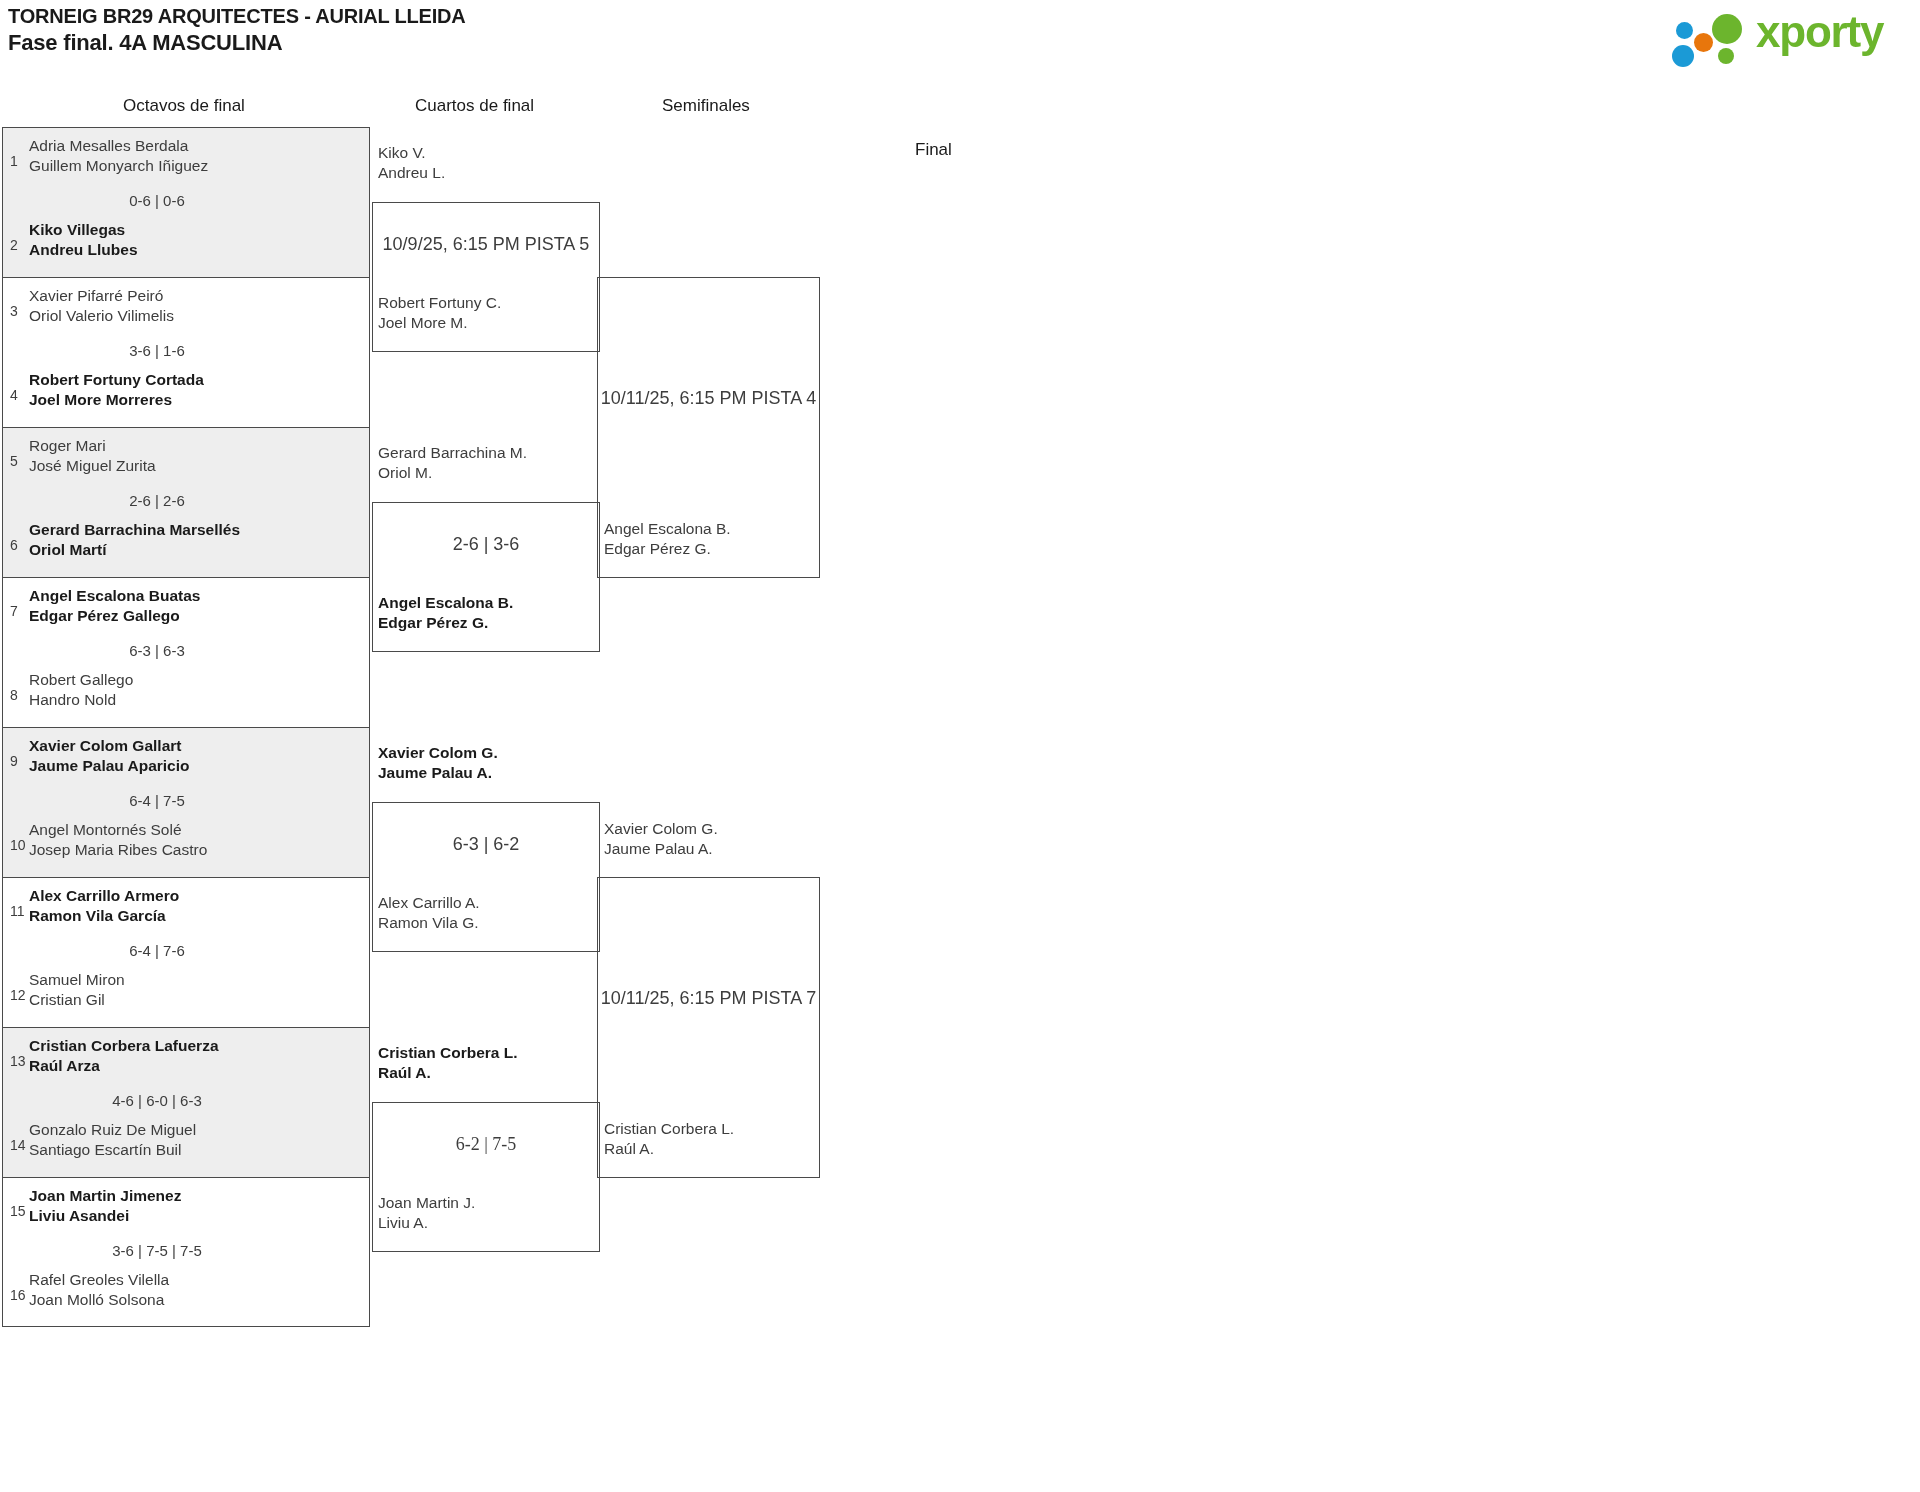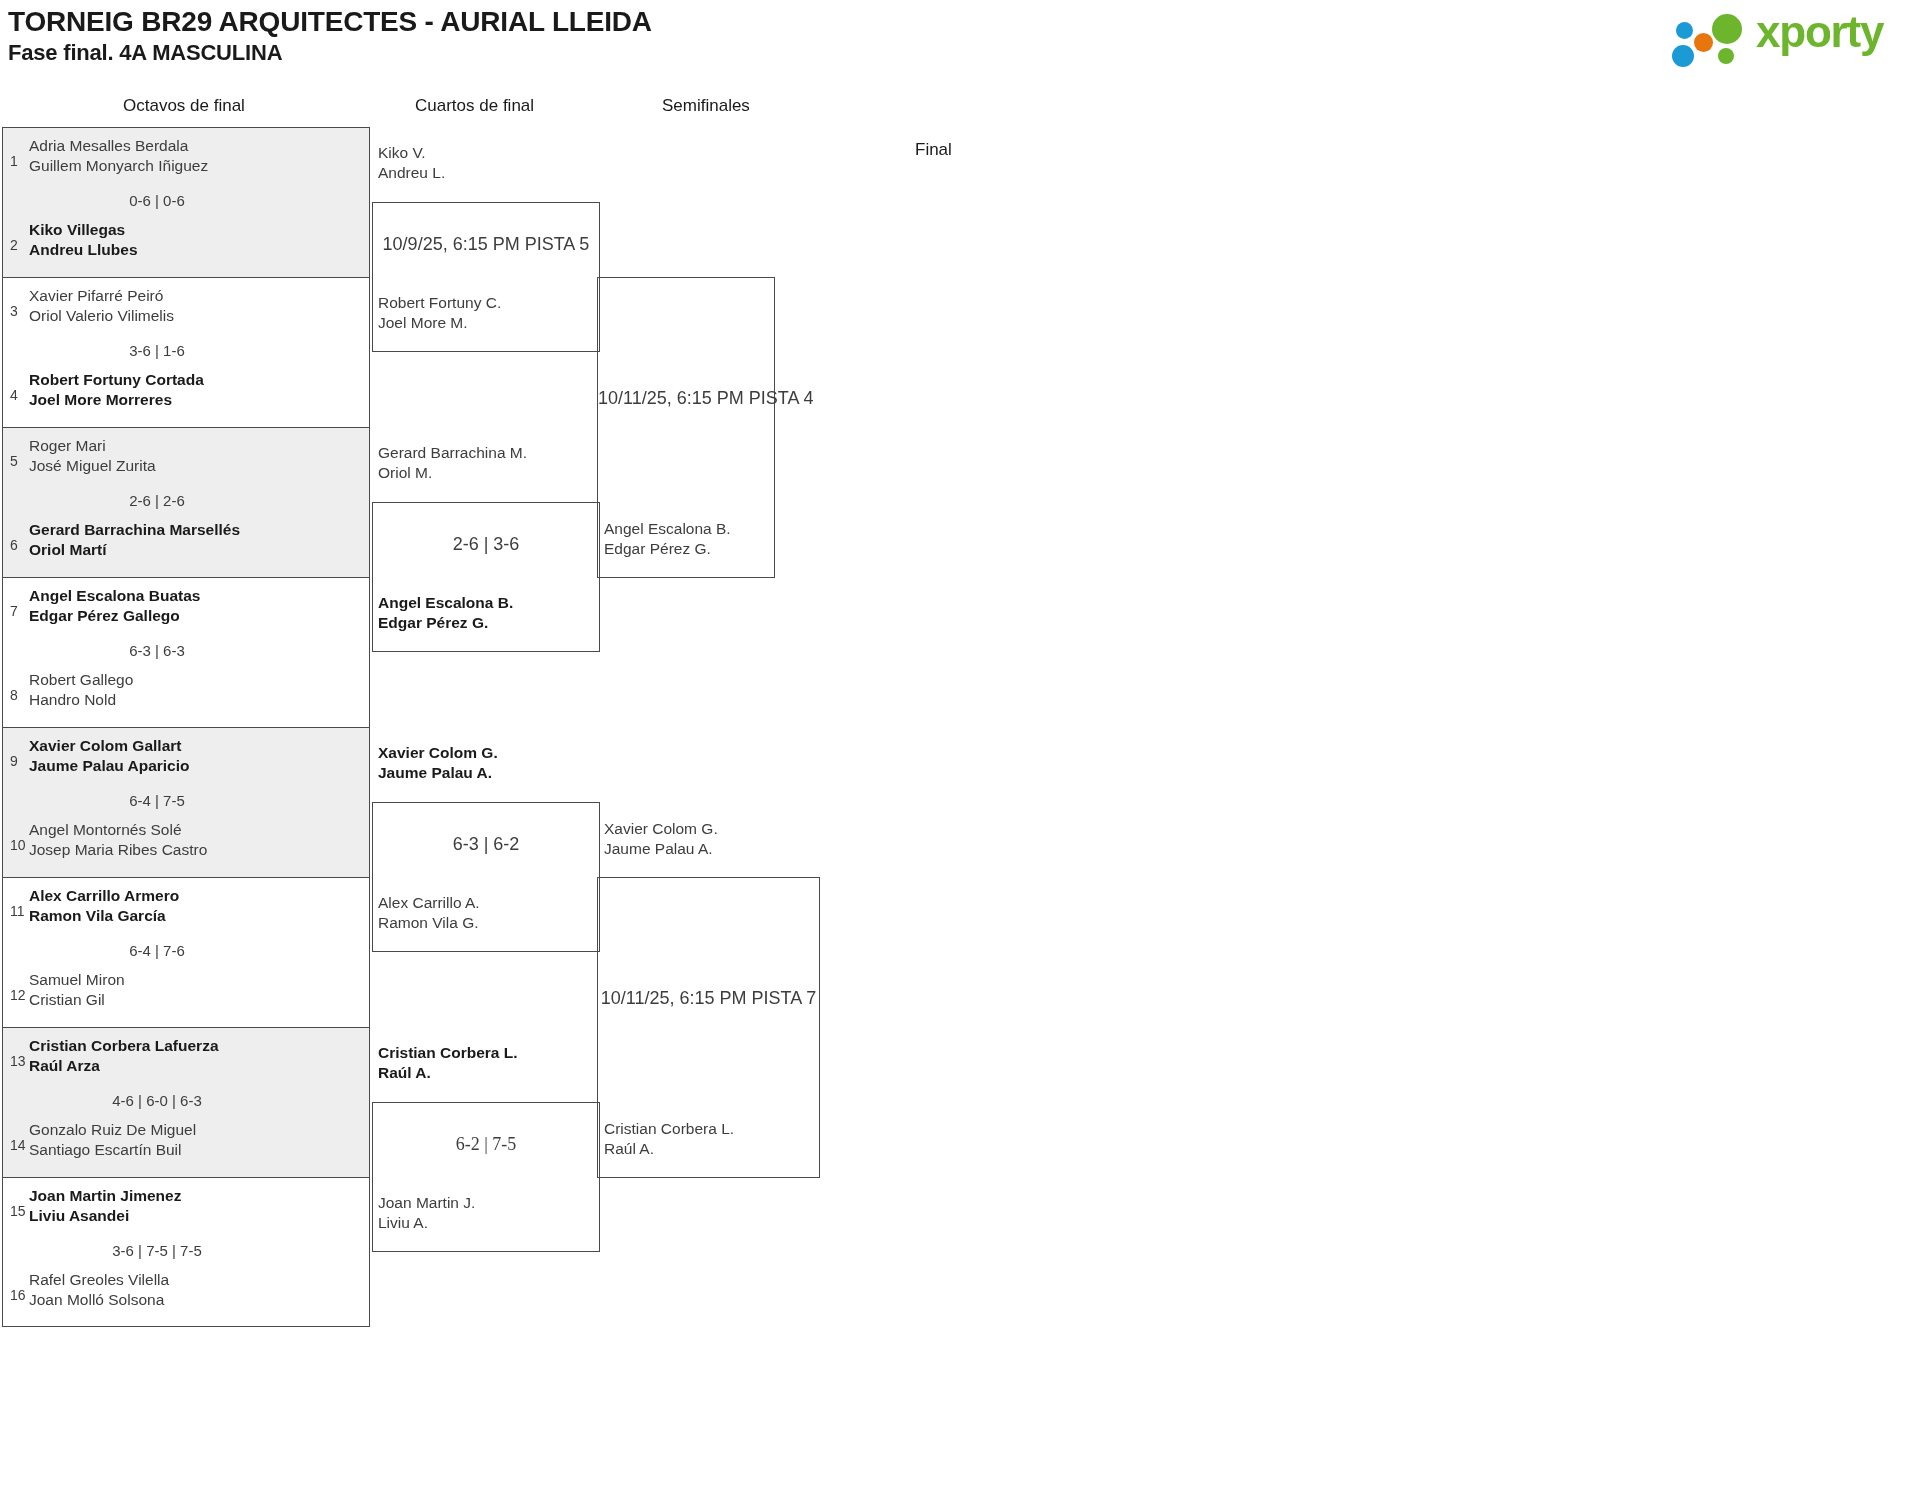--- a/index.html
+++ b/index.html
@@ -17,21 +17,21 @@
   }
   .page { position: relative; width: 1920px; height: 1492px; }
 
   
   .title-block {
     position: absolute;
     left: 8px;
     top: 4px;
   }
   .title-line1 {
-    font-size: 28px;
+    font-size: 20px;
     font-weight: 700;
     letter-spacing: -0.2px;
     line-height: 1.25;
     color: #1a1a1a;
     white-space: nowrap;
   }
   .title-line2 {
     font-size: 22px;
     font-weight: 700;
     letter-spacing: -0.2px;
@@ -340,21 +340,21 @@
     <div>Raúl A.</div>
   </div>
   <div class="bx" style="left:372px; top:1102px; width:228px; height:150px;font-family:Liberation Serif, serif;">
     <div class="bx-label" style="top:31px;">6-2 | 7-5</div>
   </div>
   <div class="tm" style="left:378px; top:1193px;">
     <div>Joan Martin J.</div>
     <div>Liviu A.</div>
   </div>
 
-  <div class="bx" style="left:597px; top:277px; width:178px; height:301px;">
+  <div class="bx" style="left:597px; top:277px; width:223px; height:301px;">
     <div class="bx-label" style="top:110px;">10/11/25, 6:15 PM PISTA 4</div>
   </div>
   <div class="tm" style="left:604px; top:519px;">
     <div>Angel Escalona B.</div>
     <div>Edgar Pérez G.</div>
   </div>
 
   <div class="tm" style="left:604px; top:819px;">
     <div>Xavier Colom G.</div>
     <div>Jaume Palau A.</div>

